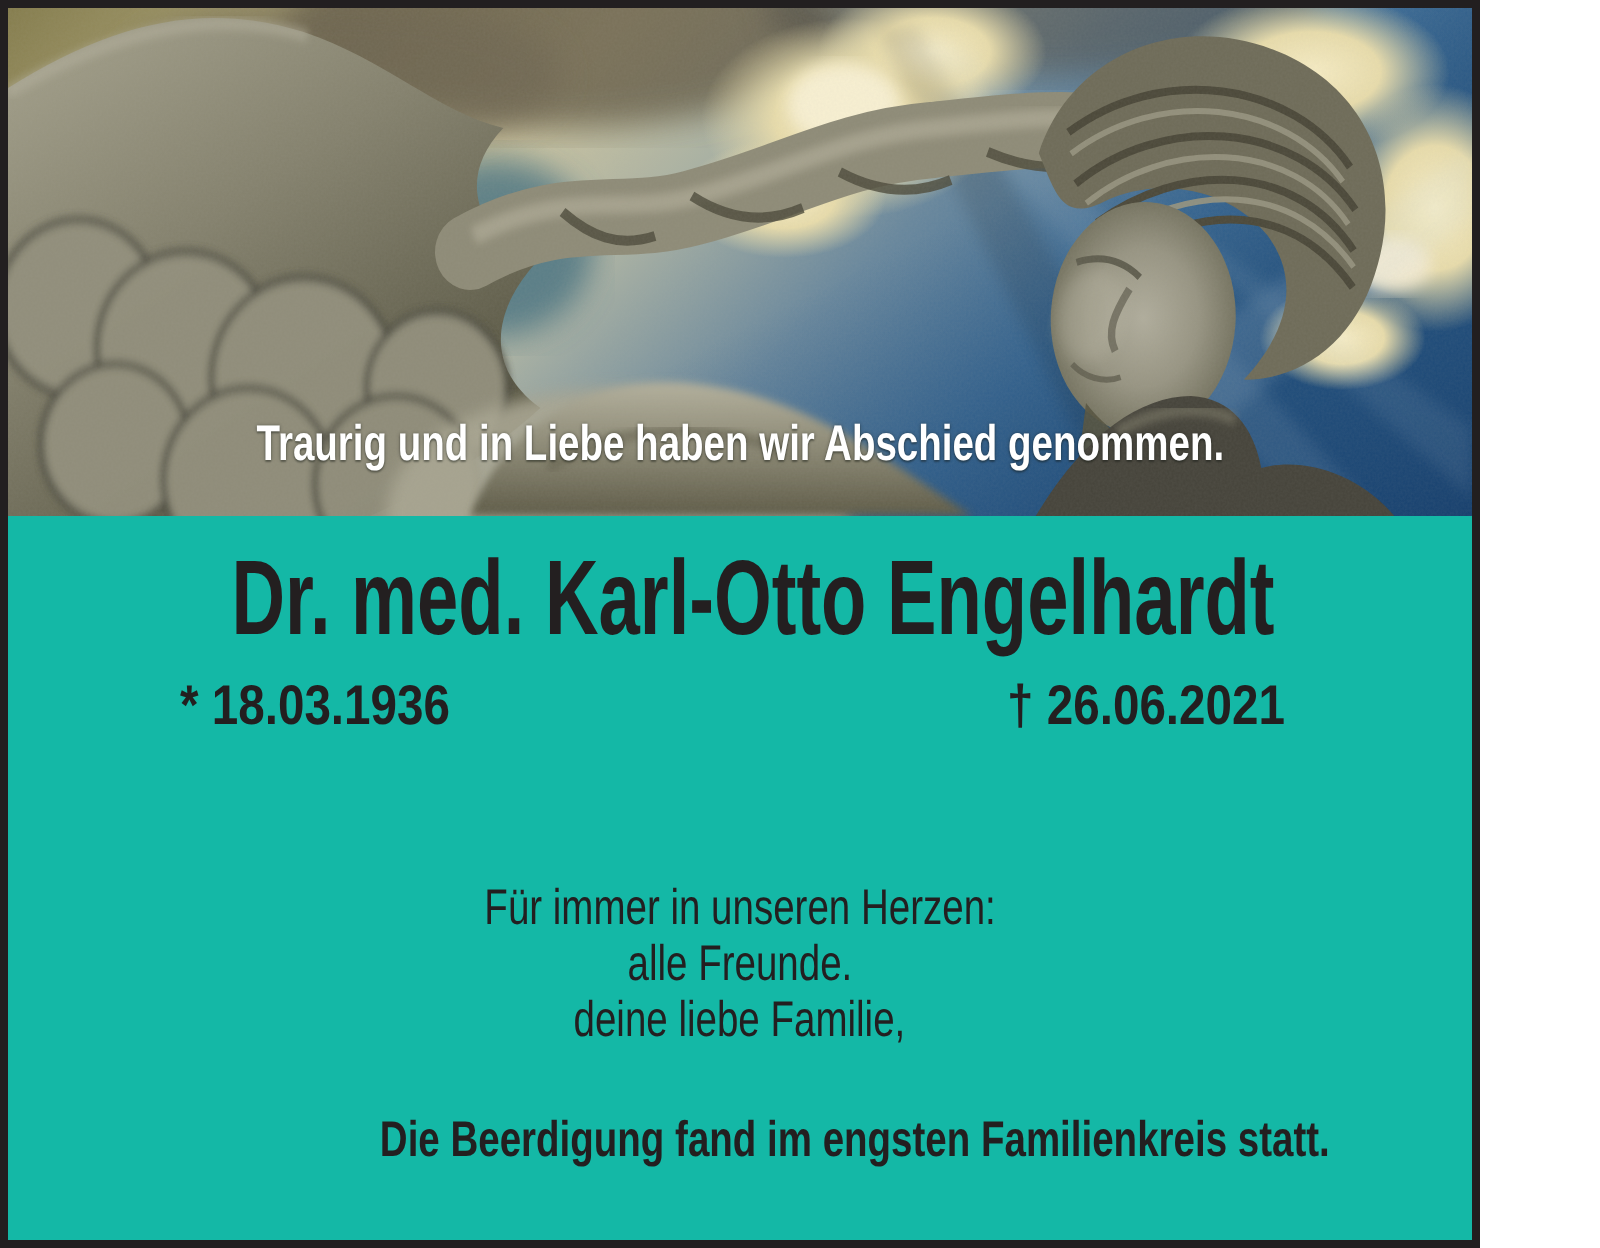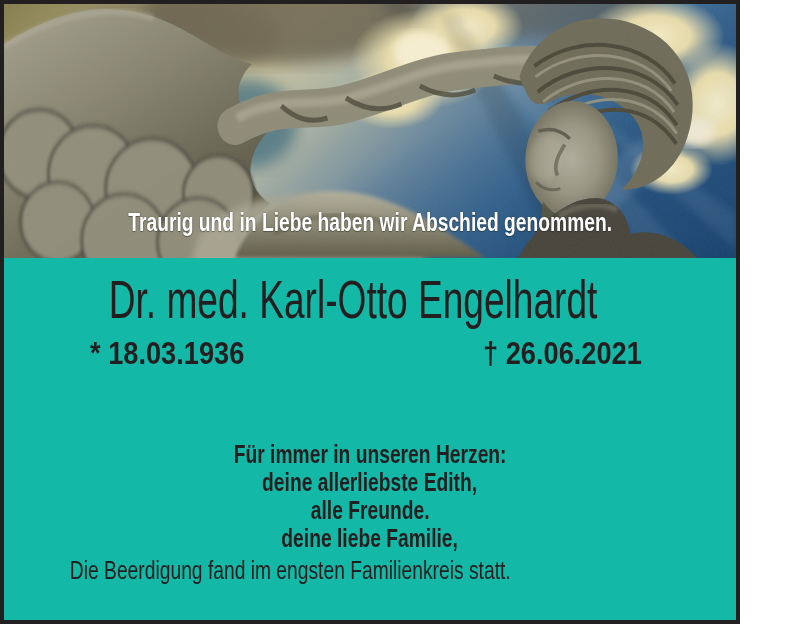--- a/index.html
+++ b/index.html
@@ -13,31 +13,31 @@
   .overlay{position:absolute;left:0;right:0;top:206px;text-align:center;
            color:#ffffff;font-weight:bold;font-size:25px;line-height:25px;
            text-shadow:0 0 2px rgba(20,25,20,.45), 0 1px 1px rgba(20,25,20,.35);}
   .overlay .ln{display:block;}
   
   .sqz{display:inline-block;transform:scaleX(.77);transform-origin:50% 50%;white-space:nowrap;}
   .sqzL{display:inline-block;transform:scaleX(.85);transform-origin:0 50%;white-space:nowrap;}
   .sqzR{display:inline-block;transform:scaleX(.85);transform-origin:100% 50%;white-space:nowrap;}
   .sqzH{display:inline-block;transform:scaleX(.70);transform-origin:50% 50%;white-space:nowrap;}
   
-  .deceased{position:absolute;left:0;right:0;top:269px;
-            color:#231f20;font-weight:normal;font-size:53px;line-height:54px;letter-spacing:0;}
+  .deceased{position:absolute;left:0;right:0;top:269px;text-align:center;
+            color:#231f20;font-weight:bold;font-size:53px;line-height:54px;letter-spacing:0;}
   .dates{position:absolute;left:86px;right:94px;top:330px;display:flex;
          justify-content:space-between;color:#231f20;font-weight:bold;
-         font-size:32px;line-height:38px;}
+         font-size:28px;line-height:38px;}
   .dates .col-r{}
   .dates .row{display:block;}
   .memorial{position:absolute;left:0;right:0;top:436px;text-align:center;
-            color:#231f20;font-weight:bold;font-size:25px;line-height:28px;}
-  .funeral{position:absolute;left:0;right:0;top:553px;text-align:left;
-           color:#231f20;font-weight:normal;font-size:25px;line-height:27px;}
+            color:#231f20;font-weight:normal;font-size:25px;line-height:28px;}
+  .funeral{position:absolute;left:0;right:0;top:553px;text-align:right;
+           color:#231f20;font-weight:bold;font-size:25px;line-height:27px;}
   .memorial .ln,.funeral .ln{display:block;}
 </style>
 </head>
 <body>
 
 <div class="card">
 
   <div class="photo">
     <svg viewBox="0 0 792 254" preserveAspectRatio="none" aria-hidden="true">
       <defs>
@@ -193,21 +193,20 @@
     <div class="col-l">
       <span class="row"><span class="sqzL">* 18.03.1936</span></span>
     </div>
     <div class="col-r">
       <span class="row"><span class="sqzR">† 26.06.2021</span></span>
     </div>
   </div>
 
   <div class="memorial">
     <span class="ln"><span class="sqz">Für immer in unseren Herzen:</span></span>
-    <span class="ln"><span class="sqz">deine allerliebste Edith,</span></span>
     <span class="ln"><span class="sqz">alle Freunde.</span></span>
     <span class="ln"><span class="sqz">deine liebe Familie,</span></span>
   </div>
 
   <div class="funeral">
     <span class="ln"><span class="sqz">Die Beerdigung fand im engsten Familienkreis statt.</span></span>
   </div>
 
 </div>
 

